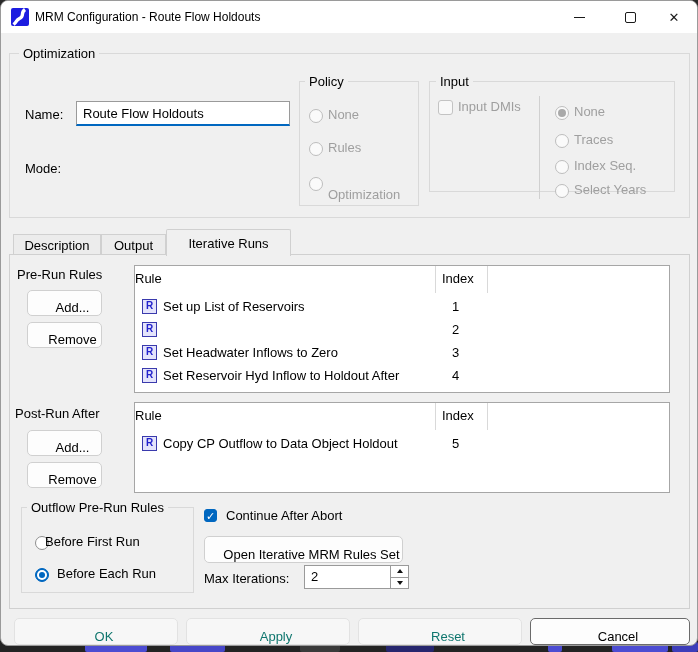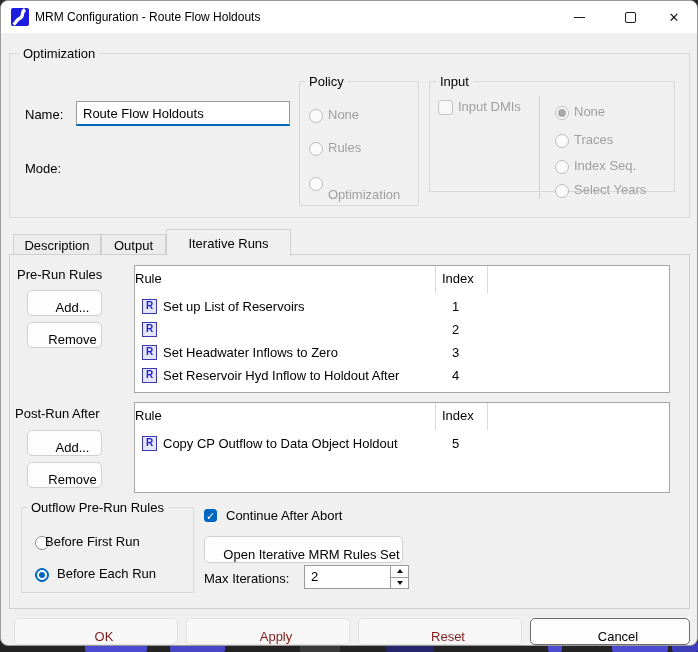--- a/index.html
+++ b/index.html
@@ -38,21 +38,21 @@
   .radio.rdis-sel::after{content:'';position:absolute;inset:2px;border-radius:50%;background:#a9a9a9;}
   .radio.rsel{border-color:#0067c0;background:#0067c0;}
   .radio.rsel::before{content:'';position:absolute;inset:1px;border-radius:50%;background:#fff;}
   .radio.rsel::after{content:'';position:absolute;inset:3px;border-radius:50%;background:#0067c0;}
 
   .checkbox{position:absolute;width:13px;height:13px;border:1px solid #8f8f8f;border-radius:3px;background:#fff;}
   .checkbox.cdis{border-color:#c3c3c3;background:#f8f8f8;}
   .checkbox.cchk{background:#0067c0;border-color:#0067c0;color:#fff;font-size:11px;line-height:13px;text-align:center;}
 
   .btn{background:#fdfdfd;border:1px solid #d0d0d0;border-radius:5px;display:flex;align-items:flex-end;justify-content:center;font-size:13px;color:#000;padding-left:16px;}
-  .btn.bdis{background:#f7f7f7;border-color:#e2e2e2;color:#7f1d1d;}
+  .btn.bdis{background:#f7f7f7;border-color:#e2e2e2;color:#0f766e;}
   .btn.bdefault{border-color:#6b6b6b;background:#fdfdfd;}
 
   
   .tab{border:1px solid #d0d0d0;border-bottom:none;background:#ececec;display:flex;align-items:center;justify-content:center;font-size:13px;color:#000;}
   .tab.active{background:#f0f0f0;z-index:3;border-radius:2px 2px 0 0;}
   .tabpane{border:1px solid #d0d0d0;background:#f0f0f0;}
 
   
   .rules-table{background:#fff;border:1px solid #a6a6a6;overflow:hidden;}
   .tbl-header{position:absolute;left:0;top:0;right:0;height:27px;display:flex;font-size:13px;color:#000;}

